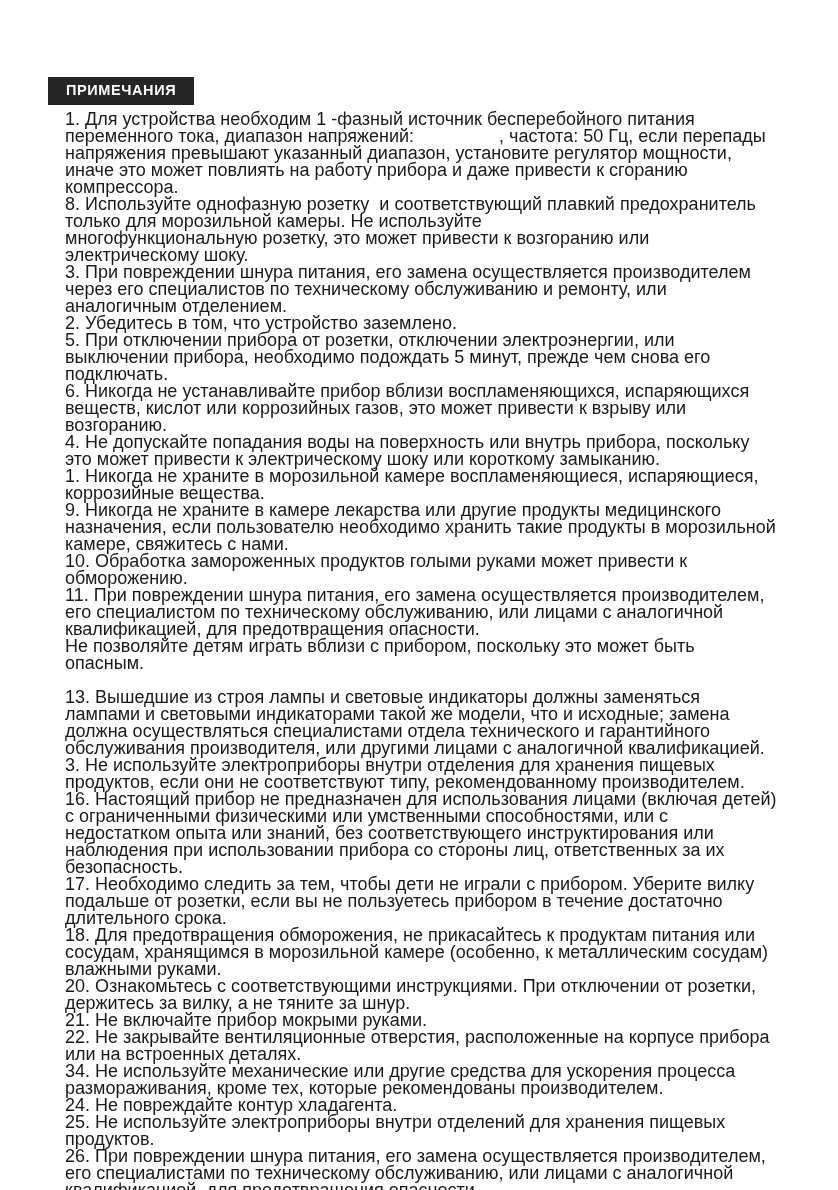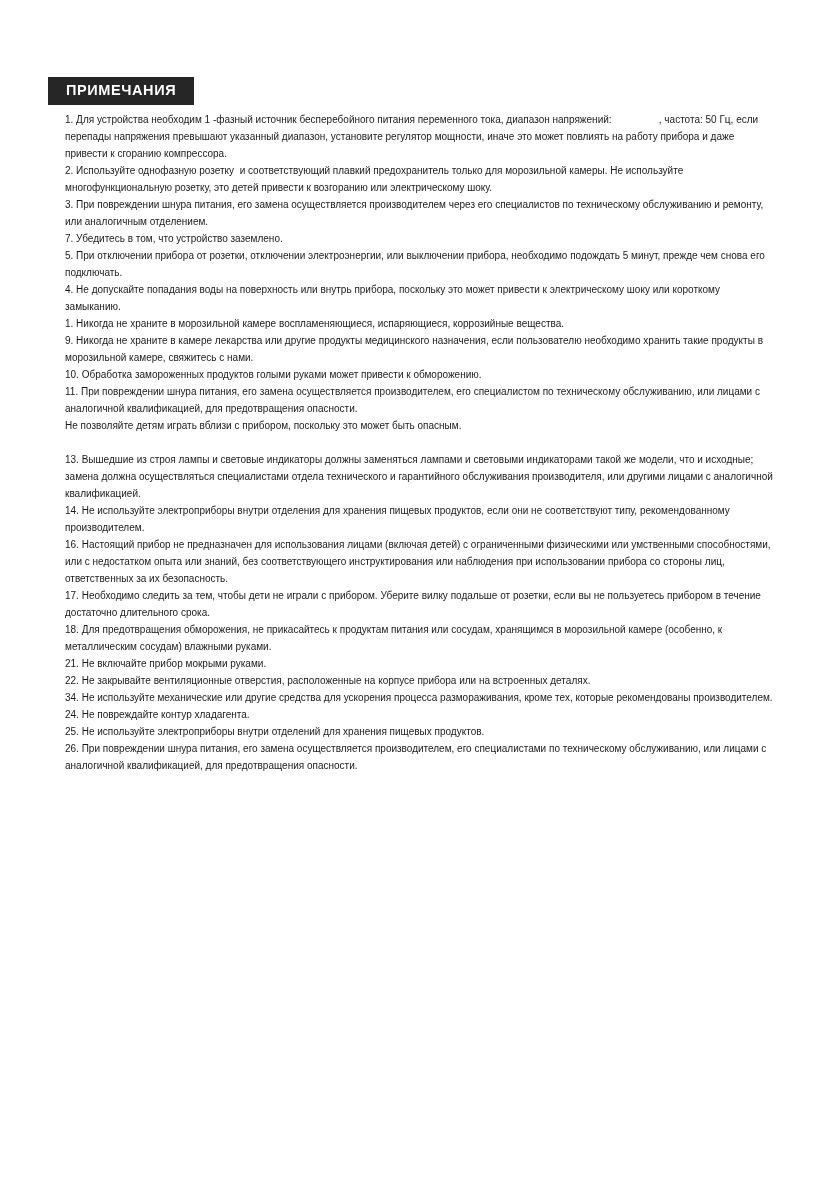--- a/index.html
+++ b/index.html
@@ -46,21 +46,21 @@
   }
 
   
   .notes {
     position: absolute;
     top: 111px;
     left: 65px;
     width: 712px;
   }
   .note-line {
-    font-size: 10px;
+    font-size: 18px;
     line-height: 17px;
     color: #1a1a1a;
     white-space: pre-wrap;
     word-wrap: break-word;
     text-align: left;
   }
   .note-line.spacer {
     height: 17px;
     line-height: 17px;
   }
@@ -69,37 +69,39 @@
 <body>
 
 <div class="page">
 
   <div class="banner-row">
     <div class="banner">ПРИМЕЧАНИЯ</div>
   </div>
 
   <div class="notes">
       <div class="note-line">1. Для устройства необходим 1 -фазный источник бесперебойного питания переменного тока, диапазон напряжений:                 , частота: 50 Гц, если перепады напряжения превышают указанный диапазон, установите регулятор мощности, иначе это может повлиять на работу прибора и даже привести к сгоранию компрессора.</div>
-      <div class="note-line">2. Используйте однофазную розетку  и соответствующий плавкий предохранитель только для морозильной камеры. Не используйте</div>
-      <div class="note-line">многофункциональную розетку, это детей привести к возгоранию или электрическому шоку.</div>
+      <div class="note-line">8. Используйте однофазную розетку  и соответствующий плавкий предохранитель только для морозильной камеры. Не используйте</div>
+      <div class="note-line">многофункциональную розетку, это может привести к возгоранию или электрическому шоку.</div>
       <div class="note-line">3. При повреждении шнура питания, его замена осуществляется производителем через его специалистов по техническому обслуживанию и ремонту, или аналогичным отделением.</div>
-      <div class="note-line">7. Убедитесь в том, что устройство заземлено.</div>
+      <div class="note-line">2. Убедитесь в том, что устройство заземлено.</div>
       <div class="note-line">5. При отключении прибора от розетки, отключении электроэнергии, или выключении прибора, необходимо подождать 5 минут, прежде чем снова его подключать.</div>
+      <div class="note-line">6. Никогда не устанавливайте прибор вблизи воспламеняющихся, испаряющихся веществ, кислот или коррозийных газов, это может привести к взрыву или возгоранию.</div>
       <div class="note-line">4. Не допускайте попадания воды на поверхность или внутрь прибора, поскольку это может привести к электрическому шоку или короткому замыканию.</div>
       <div class="note-line">1. Никогда не храните в морозильной камере воспламеняющиеся, испаряющиеся, коррозийные вещества.</div>
       <div class="note-line">9. Никогда не храните в камере лекарства или другие продукты медицинского назначения, если пользователю необходимо хранить такие продукты в морозильной камере, свяжитесь с нами.</div>
       <div class="note-line">10. Обработка замороженных продуктов голыми руками может привести к обморожению.</div>
       <div class="note-line">11. При повреждении шнура питания, его замена осуществляется производителем, его специалистом по техническому обслуживанию, или лицами с аналогичной квалификацией, для предотвращения опасности.</div>
       <div class="note-line">Не позволяйте детям играть вблизи с прибором, поскольку это может быть опасным.</div>
       <div class="note-line spacer"></div>
       <div class="note-line">13. Вышедшие из строя лампы и световые индикаторы должны заменяться лампами и световыми индикаторами такой же модели, что и исходные; замена должна осуществляться специалистами отдела технического и гарантийного обслуживания производителя, или другими лицами с аналогичной квалификацией.</div>
-      <div class="note-line">14. Не используйте электроприборы внутри отделения для хранения пищевых продуктов, если они не соответствуют типу, рекомендованному производителем.</div>
+      <div class="note-line">3. Не используйте электроприборы внутри отделения для хранения пищевых продуктов, если они не соответствуют типу, рекомендованному производителем.</div>
       <div class="note-line">16. Настоящий прибор не предназначен для использования лицами (включая детей) с ограниченными физическими или умственными способностями, или с недостатком опыта или знаний, без соответствующего инструктирования или наблюдения при использовании прибора со стороны лиц, ответственных за их безопасность.</div>
       <div class="note-line">17. Необходимо следить за тем, чтобы дети не играли с прибором. Уберите вилку подальше от розетки, если вы не пользуетесь прибором в течение достаточно длительного срока.</div>
       <div class="note-line">18. Для предотвращения обморожения, не прикасайтесь к продуктам питания или сосудам, хранящимся в морозильной камере (особенно, к металлическим сосудам) влажными руками.</div>
+      <div class="note-line">20. Ознакомьтесь с соответствующими инструкциями. При отключении от розетки, держитесь за вилку, а не тяните за шнур.</div>
       <div class="note-line">21. Не включайте прибор мокрыми руками.</div>
       <div class="note-line">22. Не закрывайте вентиляционные отверстия, расположенные на корпусе прибора или на встроенных деталях.</div>
       <div class="note-line">34. Не используйте механические или другие средства для ускорения процесса размораживания, кроме тех, которые рекомендованы производителем.</div>
       <div class="note-line">24. Не повреждайте контур хладагента.</div>
       <div class="note-line">25. Не используйте электроприборы внутри отделений для хранения пищевых продуктов.</div>
       <div class="note-line">26. При повреждении шнура питания, его замена осуществляется производителем, его специалистами по техническому обслуживанию, или лицами с аналогичной квалификацией, для предотвращения опасности.</div>
     </div>
 
 </div>
 

